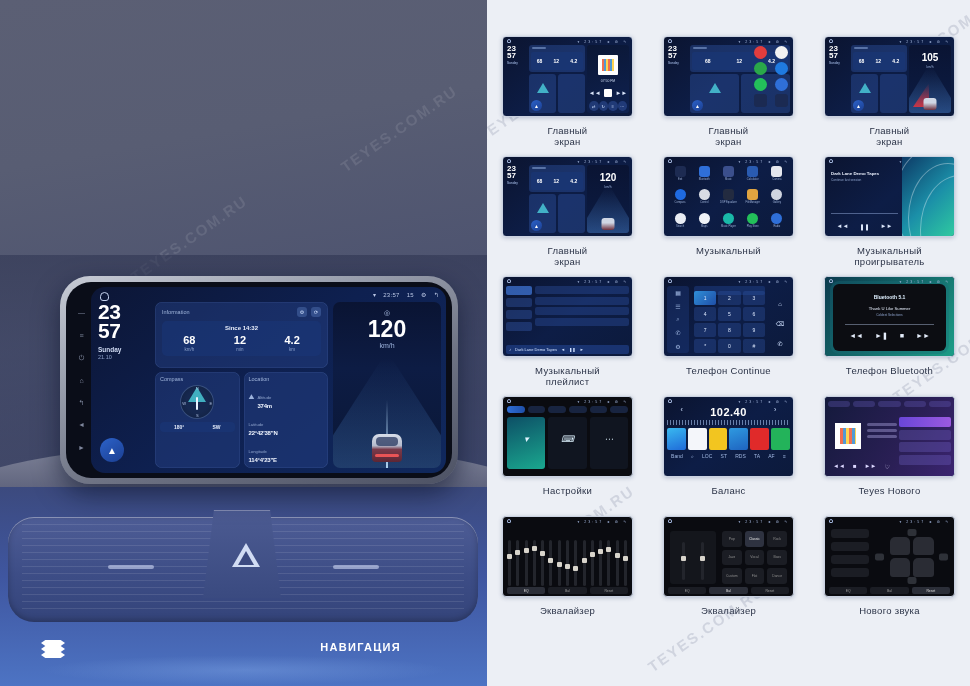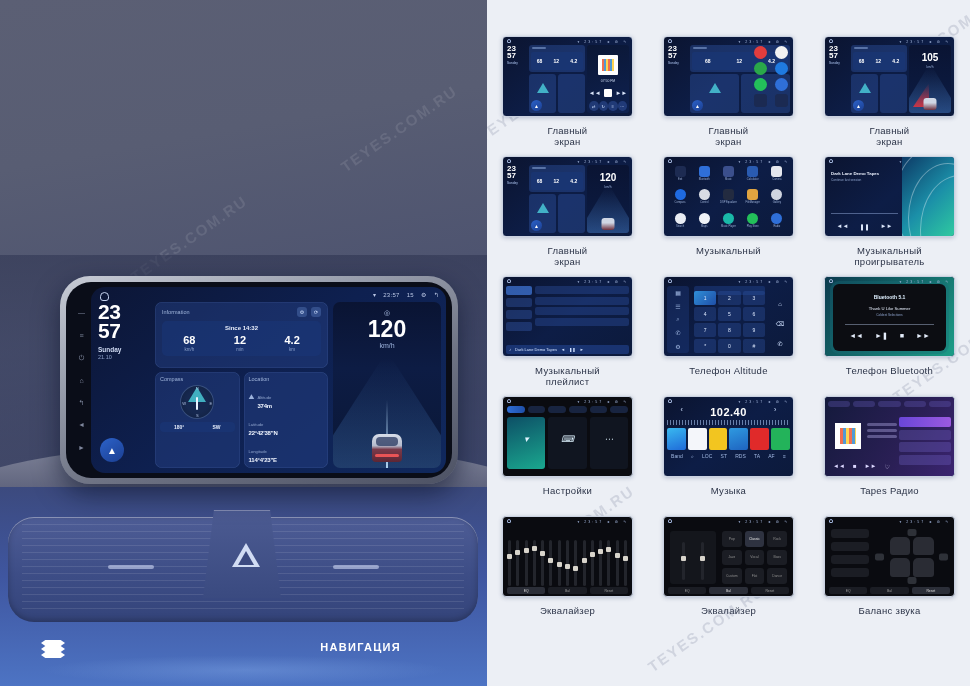--- a/index.html
+++ b/index.html
@@ -835,21 +835,21 @@
             <span>0</span>
             <span>#</span>
           </div>
           <div class="m-dialR">
             <span>⌂</span>
             <span>⌫</span>
             <span>✆</span>
           </div>
         </div>
         <div class="cap">
-          <span>Телефон Altitude</span>
+          <span>Телефон Continue</span>
         </div>
       </div>
 
       <div class="cell">
         <div class="thumb" style="background:#0b1a2a">
           <div class="m-btg"></div>
           <div class="t-bar" style="z-index:3">
               <span class="l"></span>
               <span class="r">▾ 23:57 ◄ ⚙ ↰</span>
             </div>
@@ -931,21 +931,21 @@
               <span>LOC</span>
               <span>ST</span>
               <span>RDS</span>
               <span>TA</span>
               <span>AF</span>
               <span>≡</span>
             </div>
           </div>
         </div>
         <div class="cap">
-          <span>Музыка</span>
+          <span>Баланс</span>
         </div>
       </div>
 
       <div class="cell">
         <div class="thumb">
           <div class="m-teyes">
             <div class="tbar">
                 <span></span>
                 <span></span>
                 <span></span>
@@ -966,21 +966,21 @@
             </div>
             <div class="ctl">
                 <span>◄◄</span>
                 <span>■</span>
                 <span>►►</span>
                 <span>♡</span>
               </div>
           </div>
         </div>
         <div class="cap">
-          <span>Tapes Радио</span>
+          <span>Teyes Нового</span>
         </div>
       </div>
 
       <div class="cell">
         <div class="thumb t-black">
           <div class="t-bar">
               <span class="l"></span>
               <span class="r">▾ 23:57 ◄ ⚙ ↰</span>
             </div>
           <div class="m-eq">
@@ -1099,19 +1099,19 @@
               <div class="m-arrow r"></div>
             </div>
           </div>
           <div class="m-eqfoot">
             <span>EQ</span>
             <span>Bal</span>
             <span class="on">Reset</span>
           </div>
         </div>
         <div class="cap">
-          <span>Баланс звука</span>
+          <span>Нового звука</span>
         </div>
       </div>
 
     </div>
   </div>
 </div>
 
 </body></html>

